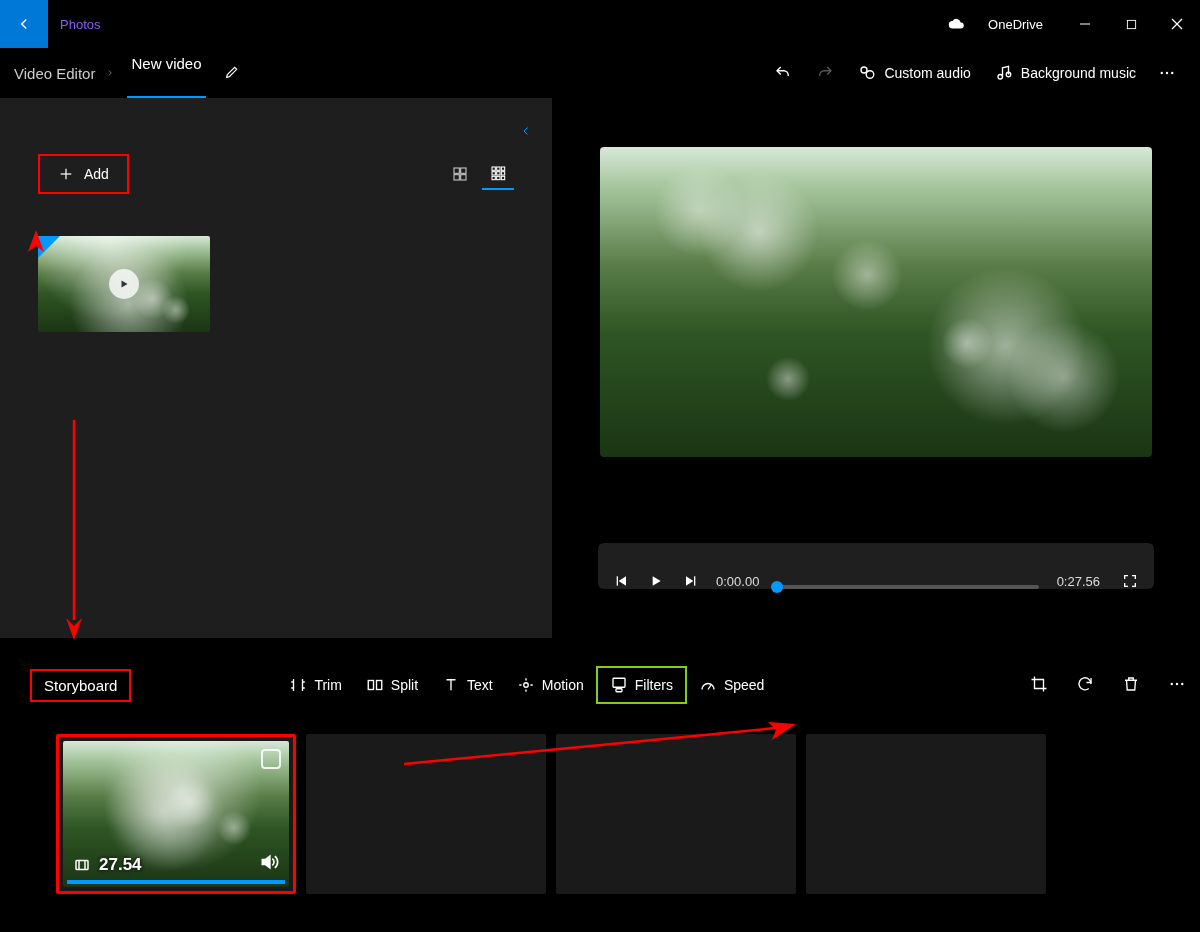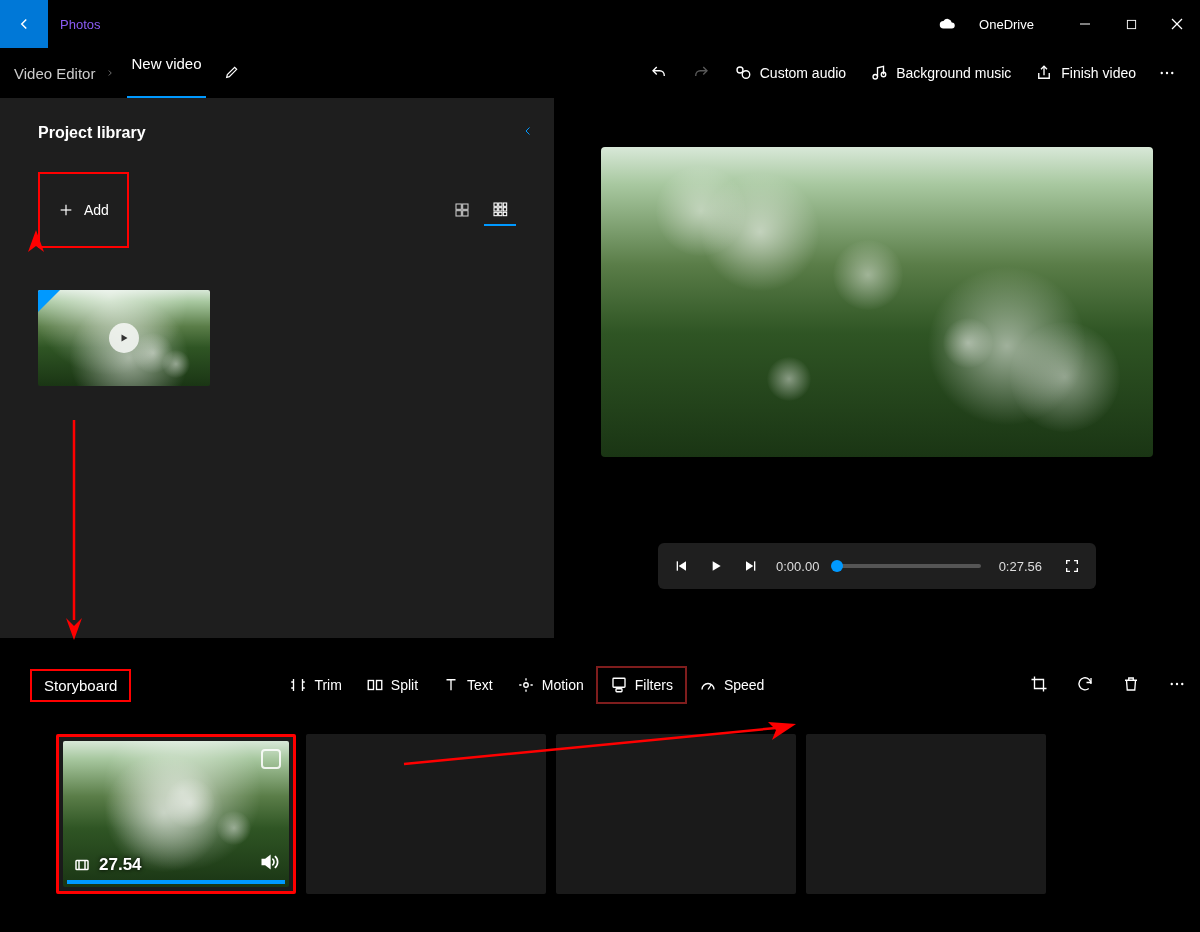--- a/index.html
+++ b/index.html
@@ -3,21 +3,21 @@
 <meta charset="utf-8">
 <style>
   * { margin:0; padding:0; box-sizing:border-box; }
   body { width:1200px; height:932px; background:#000; color:#fff; font-family:"Segoe UI",Arial,sans-serif; font-size:14px; overflow:hidden; position:relative; }
 
   
   .titlebar { height:48px; display:flex; align-items:center; background:#000; }
   .back-btn { width:48px; height:48px; background:#0078d7; display:flex; align-items:center; justify-content:center; }
   .app-name { margin-left:12px; font-size:13px; color:#8b5cf6; }
   .titlebar-spacer { flex:1; }
-  .onedrive { display:flex; align-items:center; gap:22px; margin-right:28px; font-size:13px;justify-content:space-between; }
+  .onedrive { display:flex; align-items:center; gap:22px; margin-right:19px; font-size:13px;justify-content:space-between; }
   .win-btns { display:flex; }
   .win-btn { width:46px; height:32px; display:flex; align-items:center; justify-content:center; }
 
   
   .header { height:50px; display:flex; align-items:center; padding:0 14px; background:#000; }
   .crumb { font-size:15px; color:#ccc; margin-right:10px; }
   .chev { color:#888; margin-right:12px; }
   .proj-title { font-size:15px; color:#fff; border-bottom:2px solid #0099ff; padding:6px 4px 24px; }
   .pencil { margin-left:18px; color:#fff; }
   .header-spacer { flex:1; }
@@ -26,45 +26,45 @@
   .more { padding:8px 10px; }
 
   
   .main { display:flex; height:540px; }
 
   
   .library { width:554px; background:#1e1e1e; padding:26px 38px; position:relative; }
   .lib-title { font-size:16px; font-weight:600; }
   .lib-collapse { position:absolute; right:20px; top:26px; color:#0099ff; }
   .lib-row { display:flex; align-items:center; margin-top:30px; }
-  .add-btn { display:flex; align-items:center; gap:10px; padding:28px 18px; border:2px solid #ff0000; }
+  .add-btn { display:flex; align-items:center; gap:10px; padding:10px 18px; border:2px solid #ff0000; }
   .lib-row-spacer { flex:1; }
   .view-btn { width:32px; height:32px; display:flex; align-items:center; justify-content:center; margin-left:6px; }
   .view-btn.active { border-bottom:2px solid #0099ff; }
   .lib-thumb { width:172px; height:96px; margin-top:42px; position:relative; border-radius:2px; overflow:hidden; }
   .thumb-corner { position:absolute; top:0; left:0; width:0; height:0; border-top:22px solid #0099ff; border-right:22px solid transparent; }
   .thumb-play { position:absolute; top:50%; left:50%; transform:translate(-50%,-50%); width:30px; height:30px; background:rgba(255,255,255,.78); border-radius:50%; display:flex; align-items:center; justify-content:center; }
 
   
   .preview { flex:1; background:#000; display:flex; flex-direction:column; align-items:center; justify-content:center; padding:0 46px; }
   .preview-frame { width:552px; height:310px; border-radius:4px; overflow:hidden; }
-  .playbar { width:438px; height:46px; background:#1f1f1f; border-radius:6px; margin-top:86px; display:flex; align-items:center; padding:0 16px; gap:18px; }
+  .playbar { width:556px; height:46px; background:#1f1f1f; border-radius:6px; margin-top:86px; display:flex; align-items:flex-end; padding:0 16px; gap:18px; }
   .pb-btn { display:flex; align-items:center; justify-content:center; }
   .time { font-size:13px; color:#ddd; }
   .track { flex:1; height:4px; background:#555; border-radius:2px; position:relative; }
   .knob { position:absolute; left:0; top:50%; transform:translate(-50%,-50%); width:12px; height:12px; background:#0099ff; border-radius:50%; }
   .expand { margin-left:4px; }
 
   
   .storyboard { background:#000; }
   .sb-toolbar { display:flex; align-items:center; height:46px; padding-left:30px; margin-top:24px; }
   .sb-label { font-size:15px; border:2px solid #ff0000; padding:6px 12px; }
   .sb-spacer1 { width:146px; }
   .sb-btn { display:flex; align-items:center; gap:7px; padding:8px 12px; font-size:14px; }
-  .sb-btn.boxed { border:2px solid #7f1d1d; }
+  .sb-btn.boxed { border:2px solid #84cc16; }
   .sb-spacer2 { flex:1; }
   .sb-icon { padding:8px 14px; }
 
   .clips { display:flex; gap:10px; padding:26px 56px 0; }
   .clip { width:240px; height:160px; background:#1a1a1a; border-radius:2px; position:relative; }
   .clip.selected { border:3px solid #ff0000; padding:4px; }
   .clip-img { width:100%; height:100%; border-radius:2px; position:relative; overflow:hidden; }
   .clip-check { position:absolute; right:8px; top:8px; width:20px; height:20px; border:2px solid rgba(255,255,255,.85); border-radius:4px; }
   .clip-meta { position:absolute; left:10px; bottom:12px; display:flex; align-items:center; gap:8px; font-size:17px; font-weight:600; text-shadow:0 0 4px #000; }
   .clip-vol { position:absolute; right:10px; bottom:12px; }
@@ -152,41 +152,32 @@
     <span>Custom audio</span>
   </div>
   <div class="hact">
     <svg viewBox="0 0 24 24" fill="none" stroke="#fff" stroke-width="1.8">
         <circle cx="7" cy="17" r="3"></circle>
         <path d="M10 17V5l8-2v11"></path>
         <circle cx="18" cy="14" r="3"></circle>
       </svg>
     <span>Background music</span>
   </div>
-  <div class="hact">
-    <svg viewBox="0 0 24 24" fill="none" stroke="#fff" stroke-width="1.8">
-        <path d="M5 12v7h14v-7"></path>
-        <path d="M12 3v12"></path>
-        <path d="M8 7l4-4 4 4"></path>
-      </svg>
-    <span>Finish video</span>
-  </div>
   <div class="hact more">
     <svg width="18" height="18" viewBox="0 0 24 24" fill="#fff">
         <circle cx="5" cy="12" r="1.6"></circle>
         <circle cx="12" cy="12" r="1.6"></circle>
         <circle cx="19" cy="12" r="1.6"></circle>
       </svg>
   </div>
 </div>
 
 <div class="main">
 
   <div class="library">
-    <div class="lib-title">Project library</div>
     <div class="lib-collapse">
       <svg width="12" height="12" viewBox="0 0 24 24" fill="none" stroke="#0099ff" stroke-width="2">
           <path d="M15 5l-7 7 7 7"></path>
         </svg>
     </div>
 
     <div class="lib-row">
       <div class="add-btn">
         <svg width="16" height="16" viewBox="0 0 24 24" stroke="#fff" stroke-width="1.8">
             <line x1="12" y1="4" x2="12" y2="20"></line>

